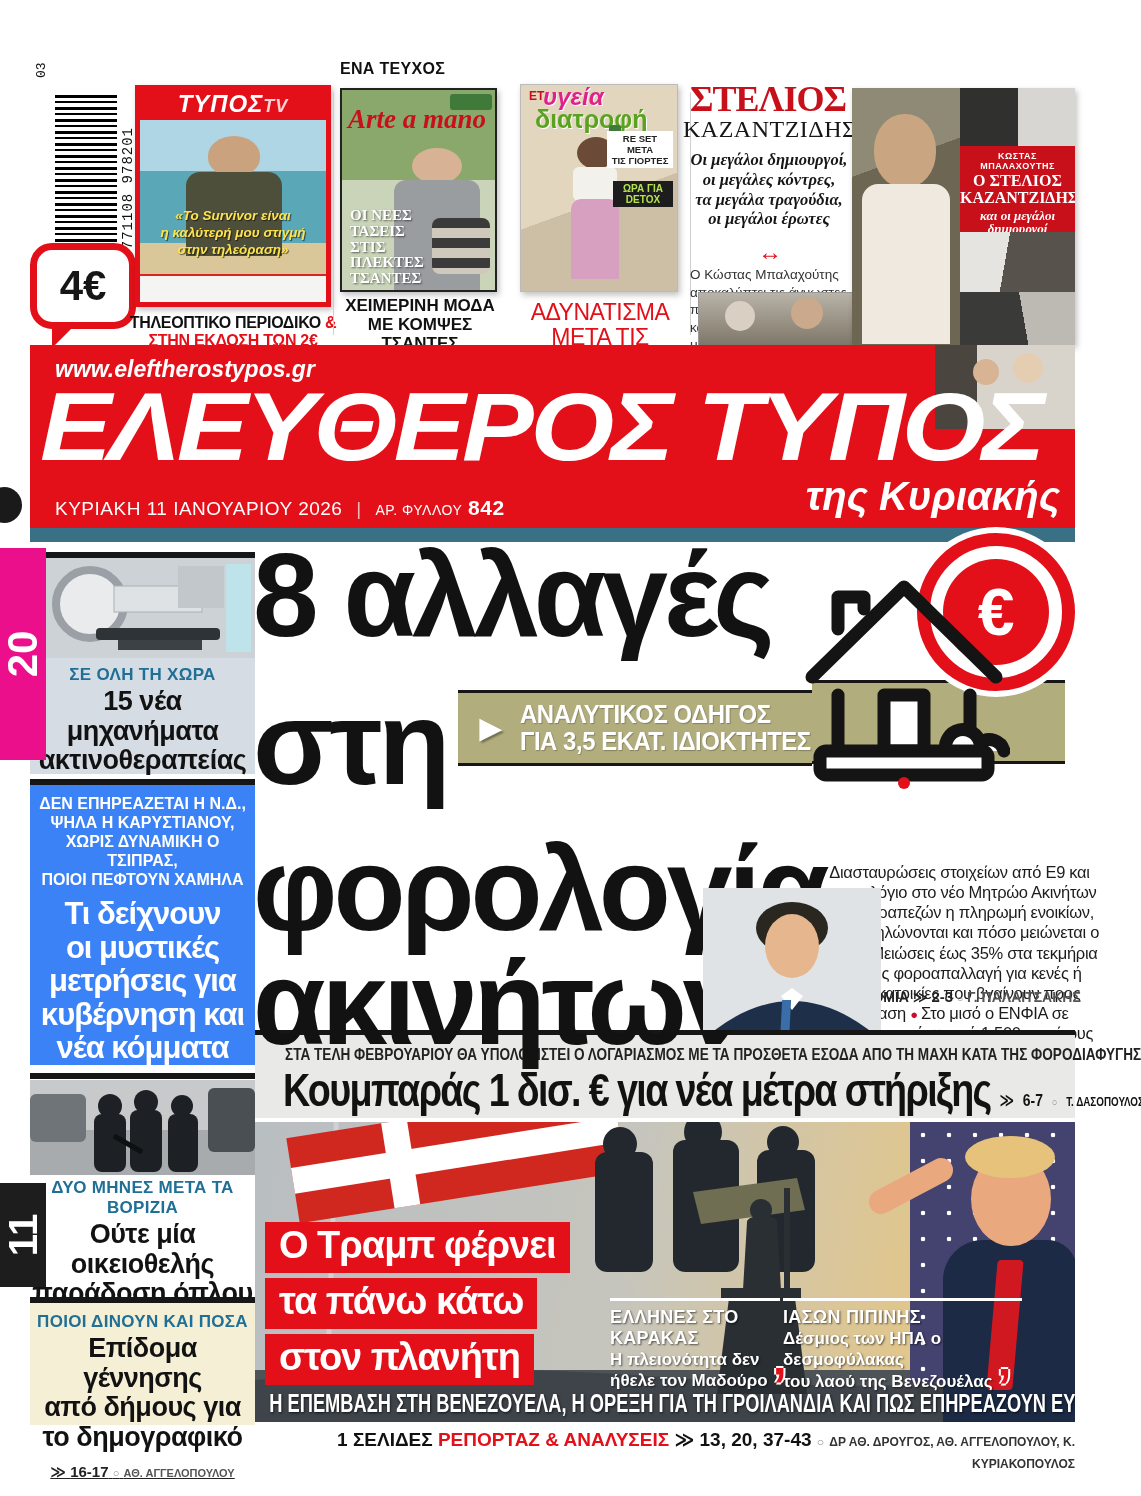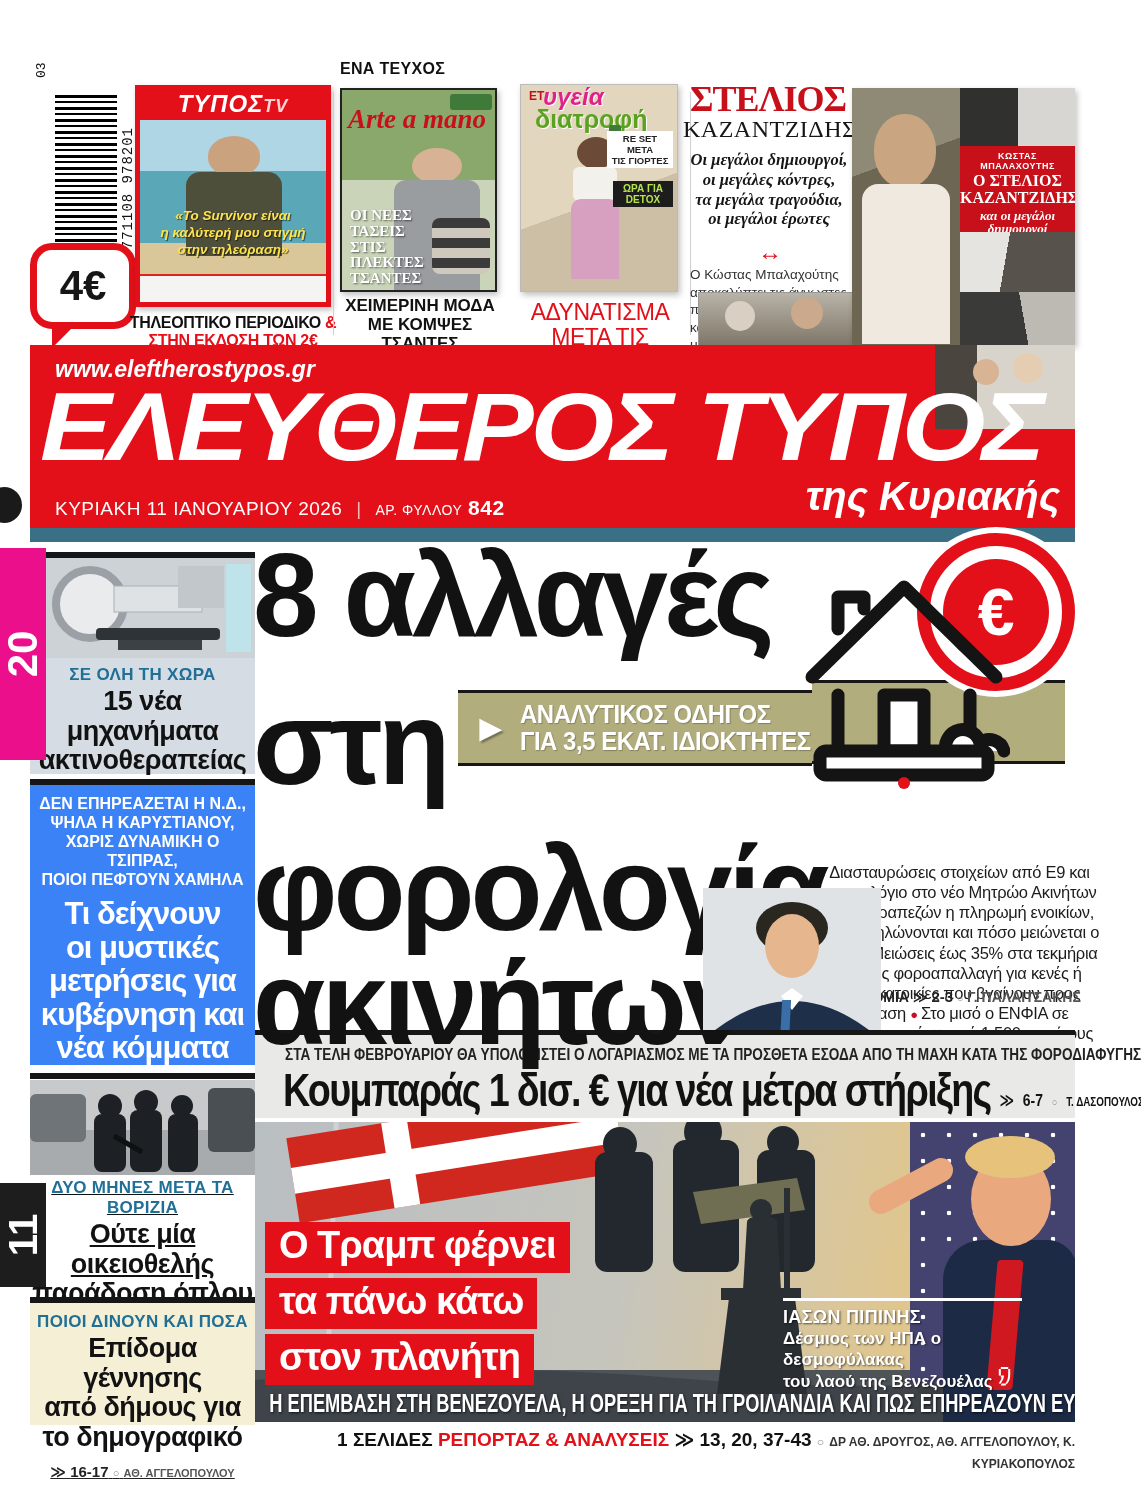--- a/index.html
+++ b/index.html
@@ -256,21 +256,21 @@
     <g fill="#1d2125">
       <circle cx="80" cy="26" r="12"></circle>
         <rect x="64" y="34" width="32" height="58" rx="8"></rect>
       <circle cx="116" cy="22" r="12"></circle>
         <rect x="100" y="30" width="32" height="62" rx="8"></rect>
       <circle cx="152" cy="26" r="11"></circle>
         <rect x="138" y="34" width="30" height="58" rx="8"></rect>
     </g>
     <line x1="84" y1="56" x2="112" y2="72" stroke="#0e1114" stroke-width="5"></line>
   </svg>
-  <div class="abs" style="left:30px;top:1178px;width:225px;text-decoration:underline;">
+  <div class="abs" style="left:30px;top:1178px;width:225px;">
     <div class="ctr kicker-blue">ΔΥΟ ΜΗΝΕΣ ΜΕΤΑ ΤΑ ΒΟΡΙΖΙΑ</div>
     <div class="ctr side-head pre" style="margin-top:2px;">Ούτε μία οικειοθελής
 παράδοση όπλου
 στην Κρήτη</div>
     <div class="ctr ref" style="margin-top:4px;">
       <span>≫</span>
       <span>14-15</span>
       <span class="dot">○</span>
       <span class="auth" style="font-size:10.5px;">Π. ΣΠΥΡΟΠΟΥΛΟΣ, Γ. ΠΡΩΤΟΨΑΛΤΗΣ</span>
     </div>
@@ -385,20 +385,26 @@
     <div class="abs" style="left:688px;top:118px;width:134px;height:182px;background:#1c2a45;border-radius:40px 30px 0 0;"></div>
     <div class="abs" style="left:737px;top:138px;width:26px;height:130px;background:#d01820;transform:skewX(-5deg);border-radius:4px;"></div>
     <div class="abs" style="left:716px;top:30px;width:80px;height:94px;border-radius:50%;background:#e9a87e;"></div>
     <div class="abs" style="left:710px;top:14px;width:90px;height:42px;border-radius:50%;background:#e7c27a;"></div>
     <div class="abs" style="left:610px;top:52px;width:92px;height:24px;border-radius:12px;background:#e9a87e;transform:rotate(-28deg);"></div>
 
     <div class="redbox" style="top:100px;">Ο Τραμπ φέρνει</div>
     <div class="redbox" style="top:156px;">τα πάνω κάτω</div>
     <div class="redbox" style="top:212px;">στον πλανήτη</div>
 
+    <div class="cap" style="left:355px;top:176px;width:185px;">
+      <div class="rule"></div>
+      <div class="ck">ΕΛΛΗΝΕΣ ΣΤΟ ΚΑΡΑΚΑΣ</div>
+      <div class="ct pre"><span>Η πλειονότητα δεν
+ήθελε τον Μαδούρο</span> <span class="qmark">’</span></div>
+    </div>
     <div class="cap" style="left:528px;top:176px;width:260px;">
       <div class="rule"></div>
       <div class="ck">ΙΑΣΩΝ ΠΙΠΙΝΗΣ</div>
       <div class="ct pre"><span>Δέσμιος των ΗΠΑ ο δεσμοφύλακας
 του λαού της Βενεζουέλας</span> <span class="qmark">’</span></div>
     </div>
 
     <div class="banner">Η ΕΠΕΜΒΑΣΗ ΣΤΗ ΒΕΝΕΖΟΥΕΛΑ, Η ΟΡΕΞΗ ΓΙΑ ΤΗ ΓΡΟΙΛΑΝΔΙΑ ΚΑΙ ΠΩΣ ΕΠΗΡΕΑΖΟΥΝ ΕΥΡΩΠΗ, ΡΩΣΙΑ, ΚΙΝΑ</div>
   </div>
 

